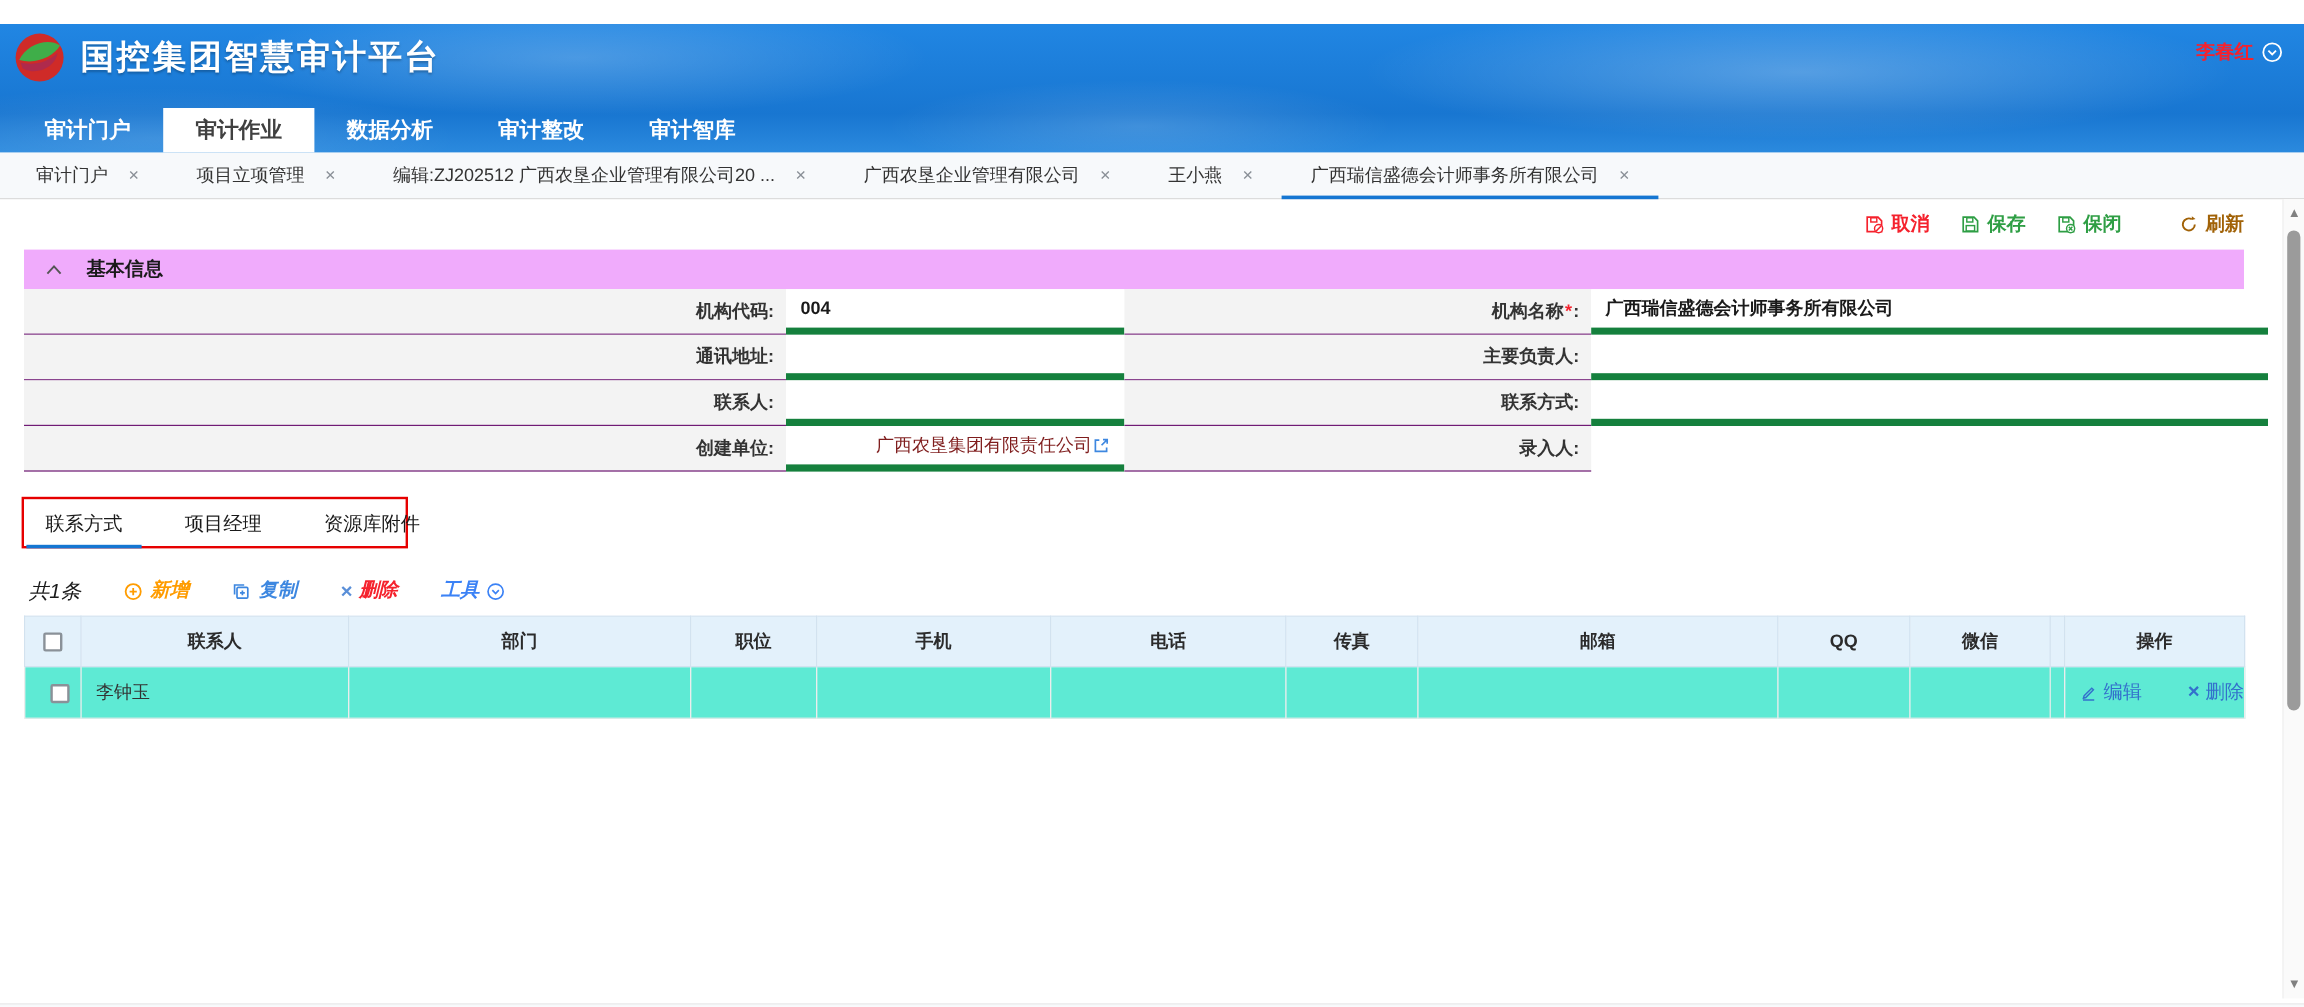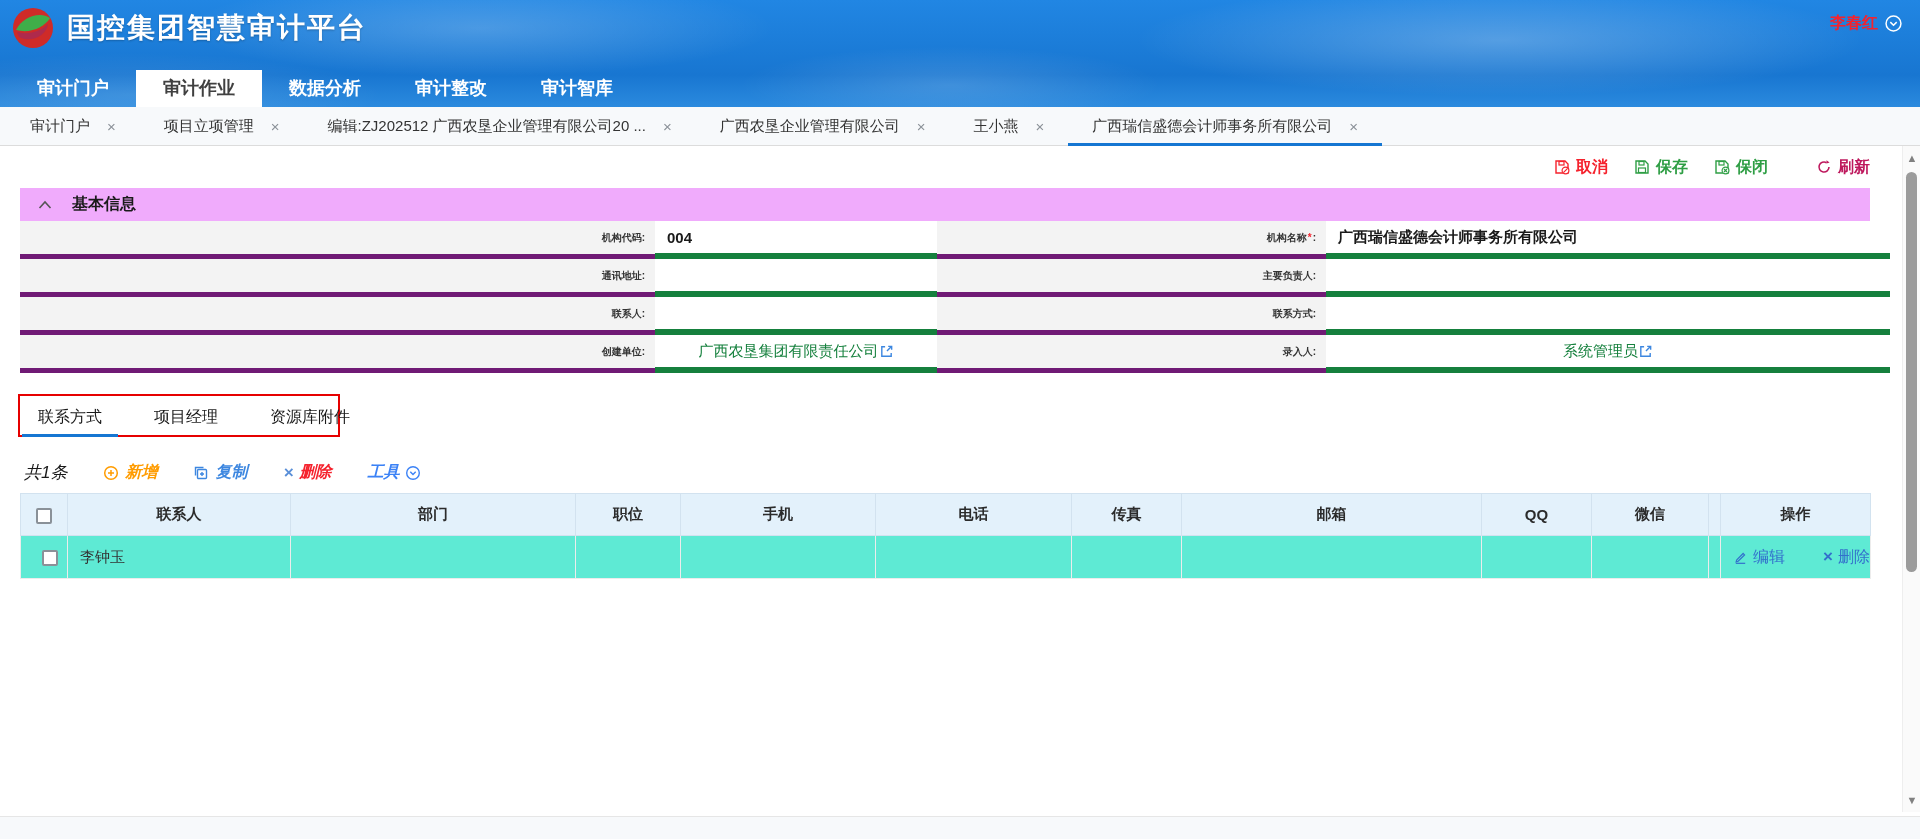--- a/index.html
+++ b/index.html
@@ -8,20 +8,21 @@
   .app { position:relative; width:1920px; height:839px; background:#fff; }
 
   
   .header { position:relative; height:107px;
     background-image:
       radial-gradient(ellipse 420px 70px at 480px 28px, rgba(255,255,255,.20), transparent 70%),
       radial-gradient(ellipse 520px 80px at 1500px 40px, rgba(255,255,255,.25), transparent 70%),
       radial-gradient(ellipse 300px 55px at 950px 85px, rgba(255,255,255,.15), transparent 70%),
       radial-gradient(ellipse 360px 60px at 130px 95px, rgba(255,255,255,.12), transparent 70%),
       linear-gradient(180deg,#2186e3 0%, #1876d1 70%, #2b8ade 100%);
+    margin-top: 20px;
   }
   .brand { position:absolute; top:7px; left:12px; display:flex; align-items:center; gap:13px; }
   .logo { width:42px; height:42px; }
   .app-title { color:#fff; font-size:28px; font-weight:bold; letter-spacing:2px;
                text-shadow:0 1px 2px rgba(0,0,0,.25); }
   .user { position:absolute; top:13px; right:18px; display:flex; align-items:center; gap:7px;
           color:#f5222d; font-size:16px; font-weight:bold; cursor:pointer; }
   .nav { position:absolute; left:10px; bottom:0; display:flex; height:37px; }
   .nav-item { padding:0 27px; line-height:37px; color:#fff; font-size:18px; font-weight:bold;
               cursor:pointer; white-space:nowrap; }
@@ -37,35 +38,35 @@
                           height:3px; background:#1576d2; }
 
   
   .content { position:relative; height:666px; background:#fff; padding:0 50px 0 20px; }
 
   .actionbar { display:flex; justify-content:flex-end; align-items:center; gap:26px;
                height:34px; margin-top:4px; }
   .abtn { display:flex; align-items:center; gap:6px; font-size:16px; font-weight:bold; cursor:pointer; }
   .abtn.cancel { color:#f5222d; }
   .abtn.save, .abtn.saveclose { color:#2e9e44; }
-  .abtn.refresh { color:#be185d; margin-left:22px; }
+  .abtn.refresh { color:#a16207; margin-left:22px; }
 
   .section-hd { margin-top:4px; height:33px; background:#f0abfc; display:flex; align-items:center;
                 gap:20px; padding-left:18px; }
   .section-hd .chev { color:#444; }
   .section-title { font-size:16px; font-weight:bold; color:#1a1a1a; }
 
   .form-grid { display:grid; grid-template-columns:635px 282px 389px 564px; grid-auto-rows:38px; }
-  .cell-lbl { background:#f3f3f3; border-bottom:5px solid #701a75; display:flex; align-items:center;
-              justify-content:flex-end; padding-right:10px; font-size:10px; font-weight:bold; color:#333;
+  .cell-lbl { background:#f3f3f3; border-bottom:1px solid #701a75; display:flex; align-items:center;
+              justify-content:flex-end; padding-right:10px; font-size:15px; font-weight:bold; color:#333;
               white-space:nowrap; }
   .cell-lbl .req { color:#f5222d; margin:0 1px; }
   .cell-val { background:#fff; border-bottom:6px solid #15803d; display:flex; align-items:center;
               padding:0 12px; font-size:15px; color:#1a1a1a; font-weight:bold; }
-  .cell-val.readonly { color:#15803d; font-weight:normal; justify-content:center; }
+  .cell-val.readonly { color:#7f1d1d; font-weight:normal; justify-content:flex-end; }
   .linkicon { flex:0 0 auto; cursor:pointer; }
 
   .subtabs-wrap { position:relative; margin-top:24px; height:40px; }
   .red-box { position:absolute; left:-2px; top:-3px; width:322px; height:43px;
              border:2px solid #e60000; pointer-events:none; }
   .subtabs { display:flex; height:40px; padding-left:10px; }
   .subtab { position:relative; display:flex; align-items:center; padding:0 8px; margin-right:36px;
             font-size:16px; color:#1a1a1a; cursor:pointer; white-space:nowrap; }
   .subtab.active::after { content:""; position:absolute; left:-8px; right:-8px; bottom:0;
                           height:3px; background:#1576d2; }
@@ -254,27 +255,20 @@
       </div>
       <div class="cell-val readonly">
         <span>广西农垦集团有限责任公司</span>
         <svg class="linkicon" width="15" height="15" viewBox="0 0 16 16">
           <path d="M6.5 3 H3 V13 H13 V9.5" fill="none" stroke="#3d87e0" stroke-width="1.5"></path>
           <path d="M8.5 7.5 L13.5 2.5 M9.8 2.5 H13.5 V6.2" fill="none" stroke="#3d87e0" stroke-width="1.5"></path>
         </svg>
       </div>
       <div class="cell-lbl">
         <span>录入人:</span>
-      </div>
-      <div class="cell-val readonly">
-        <span>系统管理员</span>
-        <svg class="linkicon" width="15" height="15" viewBox="0 0 16 16">
-          <path d="M6.5 3 H3 V13 H13 V9.5" fill="none" stroke="#3d87e0" stroke-width="1.5"></path>
-          <path d="M8.5 7.5 L13.5 2.5 M9.8 2.5 H13.5 V6.2" fill="none" stroke="#3d87e0" stroke-width="1.5"></path>
-        </svg>
       </div>
     </div>
 
     <div class="subtabs-wrap">
       <div class="red-box"></div>
       <div class="subtabs">
         <div class="subtab active">联系方式</div>
         <div class="subtab">项目经理</div>
         <div class="subtab">资源库附件</div>
       </div>

